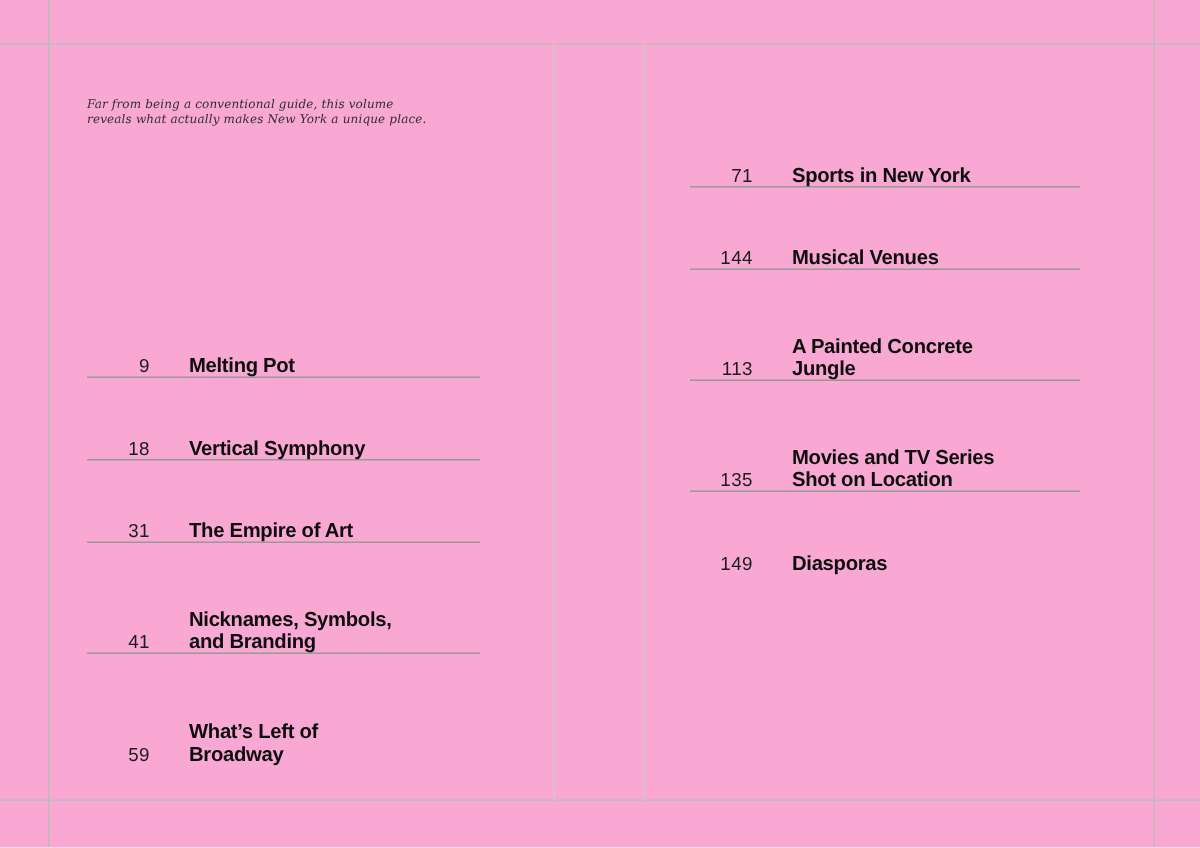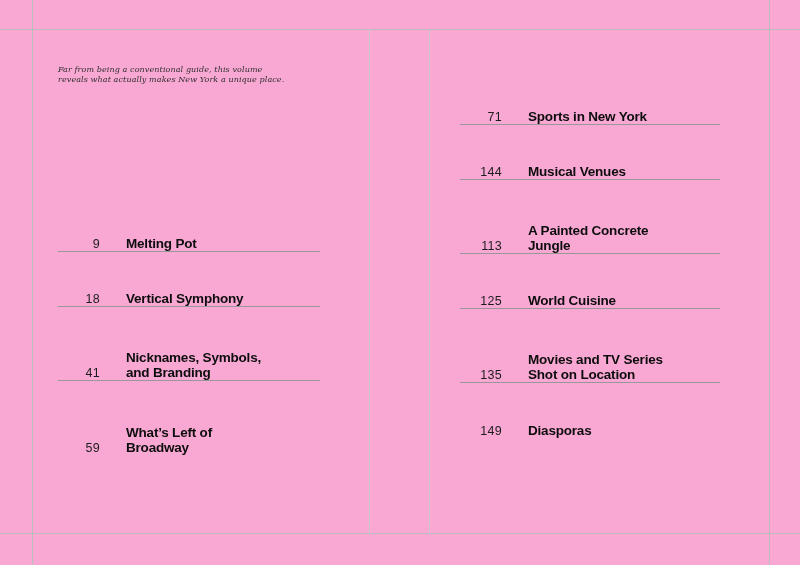--- a/index.html
+++ b/index.html
@@ -95,20 +95,24 @@
   <div class="toc-row">
     <div class="toc-num">9</div>
     <div class="toc-title">Melting Pot</div>
   </div>
 
   <div class="toc-row">
     <div class="toc-num">18</div>
     <div class="toc-title">Vertical Symphony</div>
   </div>
 
+  <div class="toc-row">
+    <div class="toc-num">31</div>
+    <div class="toc-title">The Empire of Art</div>
+  </div>
 
   <div class="toc-row tall">
     <div class="toc-num">41</div>
     <div class="toc-title">Nicknames, Symbols,
 and Branding</div>
   </div>
 
   <div class="toc-row tall">
     <div class="toc-num">59</div>
     <div class="toc-title">What’s Left of
@@ -129,24 +133,20 @@
     <div class="toc-num">144</div>
     <div class="toc-title">Musical Venues</div>
   </div>
 
   <div class="toc-row tall">
     <div class="toc-num">113</div>
     <div class="toc-title">A Painted Concrete
 Jungle</div>
   </div>
 
-  <div class="toc-row">
-    <div class="toc-num">125</div>
-    <div class="toc-title">World Cuisine</div>
-  </div>
 
   <div class="toc-row tall">
     <div class="toc-num">135</div>
     <div class="toc-title">Movies and TV Series
 Shot on Location</div>
   </div>
 
   <div class="toc-row">
     <div class="toc-num">149</div>
     <div class="toc-title">Diasporas</div>

